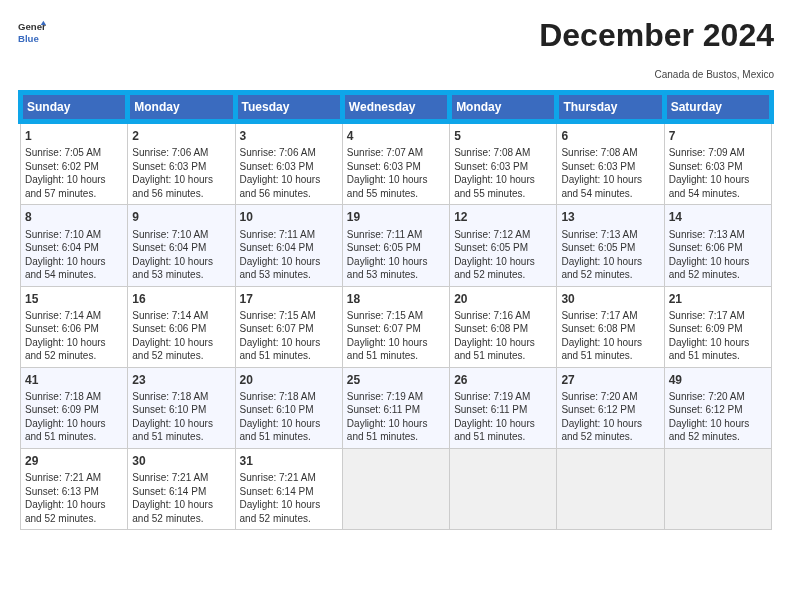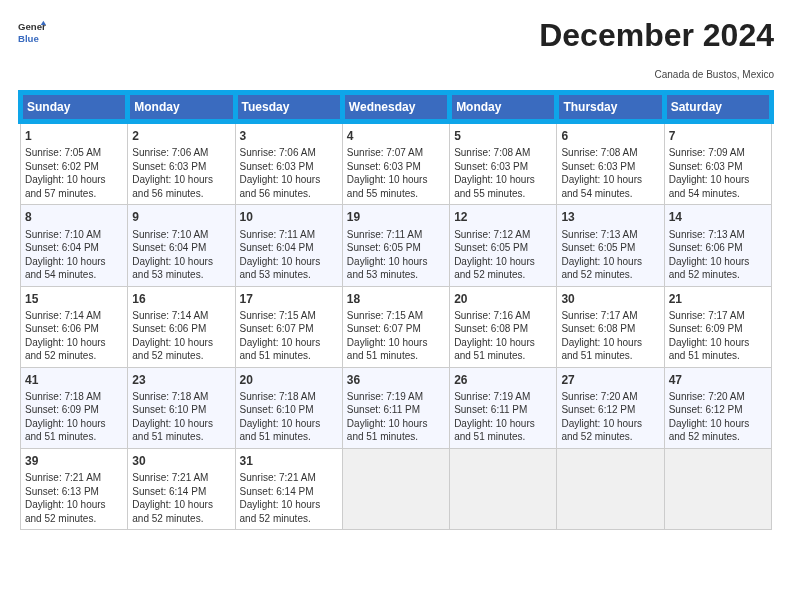--- a/index.html
+++ b/index.html
@@ -138,27 +138,27 @@
           <td><span class="day-number">17</span><span>Sunrise: 7:15 AM</span><br><span>Sunset: 6:07 PM</span><br><span>Daylight: 10 hours and 51 minutes.</span></td>
           <td><span class="day-number">18</span><span>Sunrise: 7:15 AM</span><br><span>Sunset: 6:07 PM</span><br><span>Daylight: 10 hours and 51 minutes.</span></td>
           <td><span class="day-number">20</span><span>Sunrise: 7:16 AM</span><br><span>Sunset: 6:08 PM</span><br><span>Daylight: 10 hours and 51 minutes.</span></td>
           <td><span class="day-number">30</span><span>Sunrise: 7:17 AM</span><br><span>Sunset: 6:08 PM</span><br><span>Daylight: 10 hours and 51 minutes.</span></td>
           <td><span class="day-number">21</span><span>Sunrise: 7:17 AM</span><br><span>Sunset: 6:09 PM</span><br><span>Daylight: 10 hours and 51 minutes.</span></td>
         </tr>
         <tr>
           <td><span class="day-number">41</span><span>Sunrise: 7:18 AM</span><br><span>Sunset: 6:09 PM</span><br><span>Daylight: 10 hours and 51 minutes.</span></td>
           <td><span class="day-number">23</span><span>Sunrise: 7:18 AM</span><br><span>Sunset: 6:10 PM</span><br><span>Daylight: 10 hours and 51 minutes.</span></td>
           <td><span class="day-number">20</span><span>Sunrise: 7:18 AM</span><br><span>Sunset: 6:10 PM</span><br><span>Daylight: 10 hours and 51 minutes.</span></td>
-          <td><span class="day-number">36</span><span>Sunrise: 7:19 AM</span><br><span>Sunset: 6:11 PM</span><br><span>Daylight: 10 hours and 51 minutes.</span></td>
+          <td><span class="day-number">25</span><span>Sunrise: 7:19 AM</span><br><span>Sunset: 6:11 PM</span><br><span>Daylight: 10 hours and 51 minutes.</span></td>
           <td><span class="day-number">26</span><span>Sunrise: 7:19 AM</span><br><span>Sunset: 6:11 PM</span><br><span>Daylight: 10 hours and 51 minutes.</span></td>
           <td><span class="day-number">27</span><span>Sunrise: 7:20 AM</span><br><span>Sunset: 6:12 PM</span><br><span>Daylight: 10 hours and 52 minutes.</span></td>
-          <td><span class="day-number">47</span><span>Sunrise: 7:20 AM</span><br><span>Sunset: 6:12 PM</span><br><span>Daylight: 10 hours and 52 minutes.</span></td>
+          <td><span class="day-number">49</span><span>Sunrise: 7:20 AM</span><br><span>Sunset: 6:12 PM</span><br><span>Daylight: 10 hours and 52 minutes.</span></td>
         </tr>
         <tr>
-          <td><span class="day-number">39</span><span>Sunrise: 7:21 AM</span><br><span>Sunset: 6:13 PM</span><br><span>Daylight: 10 hours and 52 minutes.</span></td>
+          <td><span class="day-number">29</span><span>Sunrise: 7:21 AM</span><br><span>Sunset: 6:13 PM</span><br><span>Daylight: 10 hours and 52 minutes.</span></td>
           <td><span class="day-number">30</span><span>Sunrise: 7:21 AM</span><br><span>Sunset: 6:14 PM</span><br><span>Daylight: 10 hours and 52 minutes.</span></td>
           <td><span class="day-number">31</span><span>Sunrise: 7:21 AM</span><br><span>Sunset: 6:14 PM</span><br><span>Daylight: 10 hours and 52 minutes.</span></td>
           <td class="day-empty"></td>
           <td class="day-empty"></td>
           <td class="day-empty"></td>
           <td class="day-empty"></td>
         </tr>
       </tbody>
   </table>
 </div>

